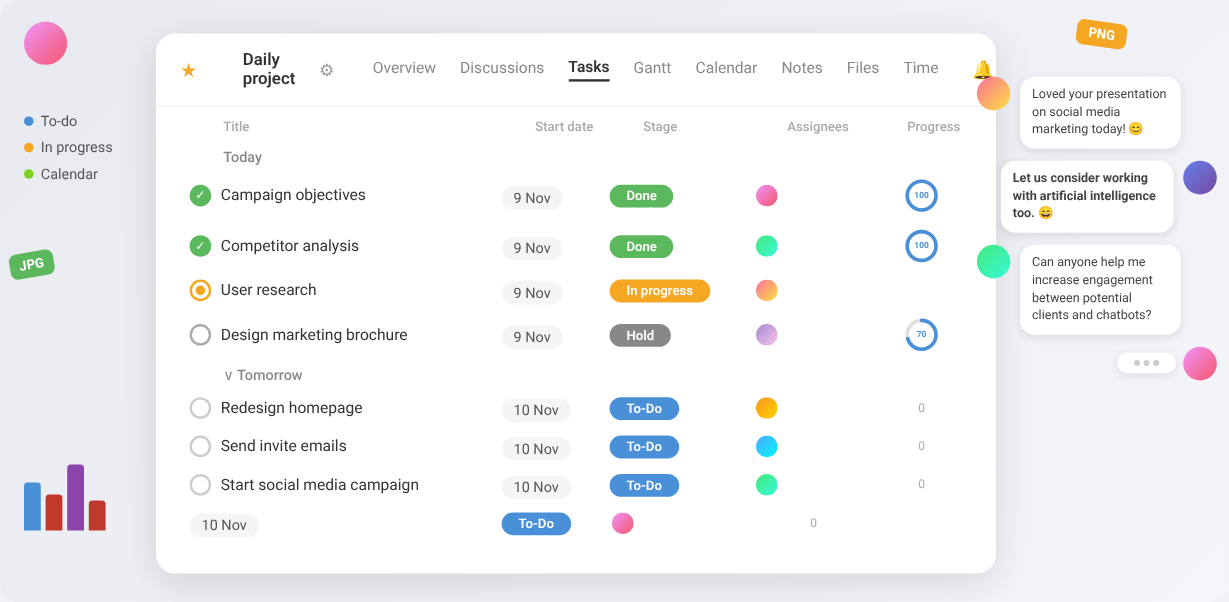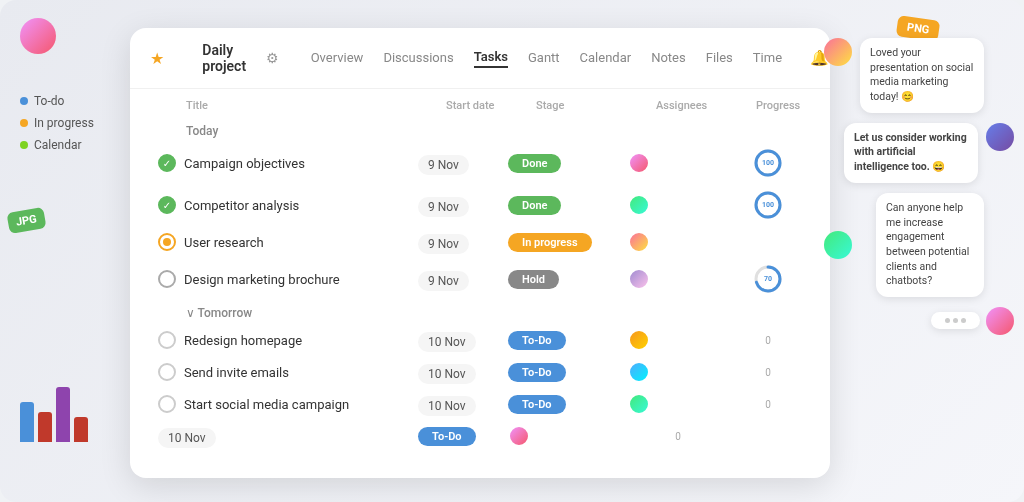--- a/index.html
+++ b/index.html
@@ -252,21 +252,21 @@
     
     .progress-cell { display: flex; align-items: center; justify-content: center; text-align: center; }
 
     
     .right-panel {
       position: absolute;
       right: 10px;
       top: 28px;
       width: 200px;
       display: flex;
-      flex-direction: row;
+      flex-direction: column;
       gap: 10px;
     }
 
     
     .png-badge {
       position: absolute;
       right: 85px;
       top: 18px;
       background: #f5a623;
       color: white;
@@ -520,21 +520,21 @@
         </div>
       </div>
 
       <div style="display:flex;align-items:flex-start;gap:8px;padding-left:20px;justify-content:flex-end;font-weight:bold;">
         <div style="background:white;border-radius:12px;padding:8px 10px;box-shadow:0 2px 8px rgba(0,0,0,0.1);font-size:10.5px;color:#444;line-height:1.4;">
           <span>Let us consider working with artificial intelligence too. 😄</span>
         </div>
         <div style="width:28px;height:28px;border-radius:50%;background:linear-gradient(135deg,#667eea,#764ba2);flex-shrink:0;"></div>
       </div>
 
-      <div style="display:flex;align-items:center;gap:24px;padding-right:30px;">
+      <div style="display:flex;align-items:flex-start;gap:8px;padding-right:30px;">
         <div style="width:28px;height:28px;border-radius:50%;background:linear-gradient(135deg,#43e97b,#38f9d7);flex-shrink:0;"></div>
         <div style="background:white;border-radius:12px;padding:8px 10px;box-shadow:0 2px 8px rgba(0,0,0,0.1);font-size:10.5px;color:#444;line-height:1.4;">
           <span>Can anyone help me increase engagement between potential clients and chatbots?</span>
         </div>
       </div>
 
       <div style="display:flex;justify-content:flex-end;align-items:center;gap:6px;">
         <div style="background:white;border-radius:12px;padding:6px 14px;box-shadow:0 2px 8px rgba(0,0,0,0.1);display:flex;gap:3px;align-items:center;">
           <div style="width:5px;height:5px;border-radius:50%;background:#ccc;"></div>
           <div style="width:5px;height:5px;border-radius:50%;background:#ccc;"></div>

